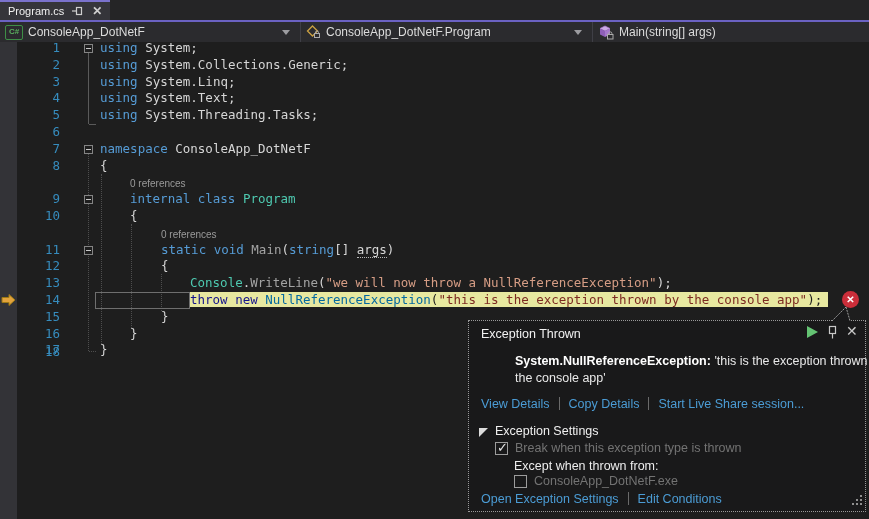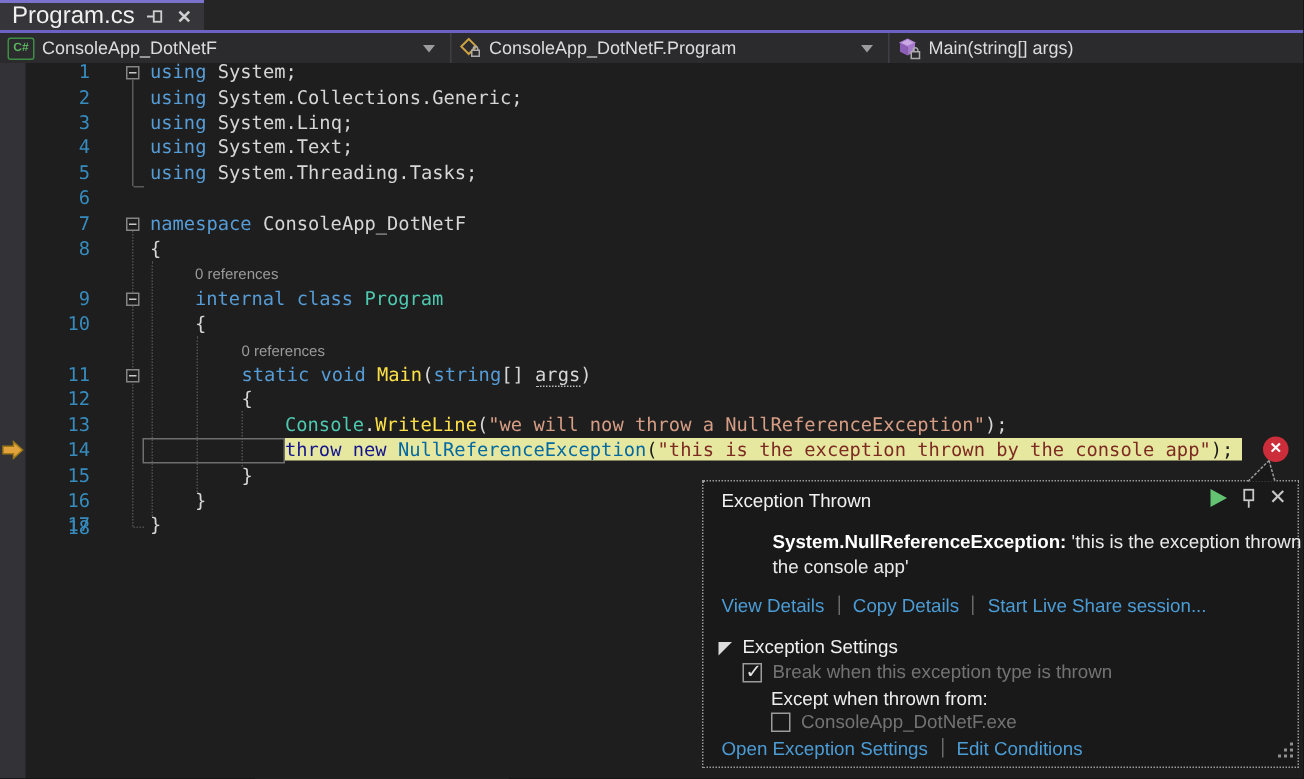--- a/index.html
+++ b/index.html
@@ -4,21 +4,21 @@
 <style>
   html,body{margin:0;padding:0;background:#111;}
   #app{position:relative;width:869px;height:519px;overflow:hidden;background:#1E1E1E;
        font-family:"Liberation Sans",sans-serif;-webkit-font-smoothing:antialiased;}
 
   
   .tabbar{position:absolute;left:0;top:0;width:869px;height:20px;background:#252526;
           border-bottom:2px solid #6B62C3;}
   .tab{position:absolute;left:0;top:0;height:18px;padding:0 8px;background:#35353A;
        border-top:2px solid #7A72CC;display:flex;align-items:center;gap:8px;cursor:default;}
-  .tab-label{color:#F0F0F0;font-size:16px;white-space:nowrap;}
+  .tab-label{color:#F0F0F0;font-size:11px;white-space:nowrap;}
   .tab-pin,.tab-close{color:#CFCFCF;display:inline-flex;align-items:center;}
   .tab-close{font-size:12px;line-height:12px;font-weight:bold;}
 
   
   .navbar{position:absolute;left:0;top:22px;width:869px;height:20px;background:#2B2B2E;display:flex;}
   .nav-sec{position:relative;height:20px;display:flex;align-items:center;gap:5px;padding-left:5px;
            box-sizing:border-box;color:#DCDCDC;font-size:12px;white-space:nowrap;overflow:hidden;}
   .nav-sec.s1{width:300px;}
   .nav-sec.s2{width:292px;border-left:1px solid #3F3F46;}
   .nav-sec.s3{width:277px;border-left:1px solid #3F3F46;}
@@ -28,21 +28,21 @@
           text-align:center;line-height:12px;border-radius:2px;flex:0 0 auto;}
 
   
   .gutter{position:absolute;left:0;top:42px;width:17px;height:477px;background:#333337;}
   #code-rows{position:absolute;left:0;top:40px;width:869px;
              font-family:"DejaVu Sans Mono",monospace;font-size:12.5px;}
   .crow{position:absolute;left:0;width:869px;height:16.8px;line-height:16.8px;}
   .num{position:absolute;left:0;width:60px;text-align:right;color:#368CBE;}
   .code{position:absolute;white-space:pre;}
   .lens{position:absolute;color:#9B9B9B;font-family:"Liberation Sans",sans-serif;font-size:10px;line-height:19px;}
-  .kw{color:#569CD6}.ty{color:#4EC9B0}.me{color:#fde047}.st{color:#D69D85}.pl{color:#D6D6D6}
+  .kw{color:#569CD6}.ty{color:#4EC9B0}.me{color:#a3a3a3}.st{color:#D69D85}.pl{color:#D6D6D6}
   .us{color:#D6D6D6;border-bottom:1px dotted #B8B8B8}
   .cur .kw{color:#14148C}.cur .ty{color:#0369a1}
   .cur .st{color:#7D2B22}.cur .pl,.cur .us{color:#1C1C1C;border-bottom:none}
   .curbg{background:#E7E8A0;padding-right:6px;}
   .wsbox{position:absolute;left:95px;top:0;width:95px;height:16.8px;box-sizing:border-box;
          border:1px solid #6E6E6E;}
   .fold{position:absolute;left:84px;width:9px;height:9px;box-sizing:border-box;border:1px solid #848484;
         background:#1E1E1E;z-index:2;}
   .fold i{position:absolute;left:1px;top:3px;width:5px;height:1px;background:#C8C8C8;}
   .guide{position:absolute;width:0;border-left:1px dotted #4E4E4E;}

